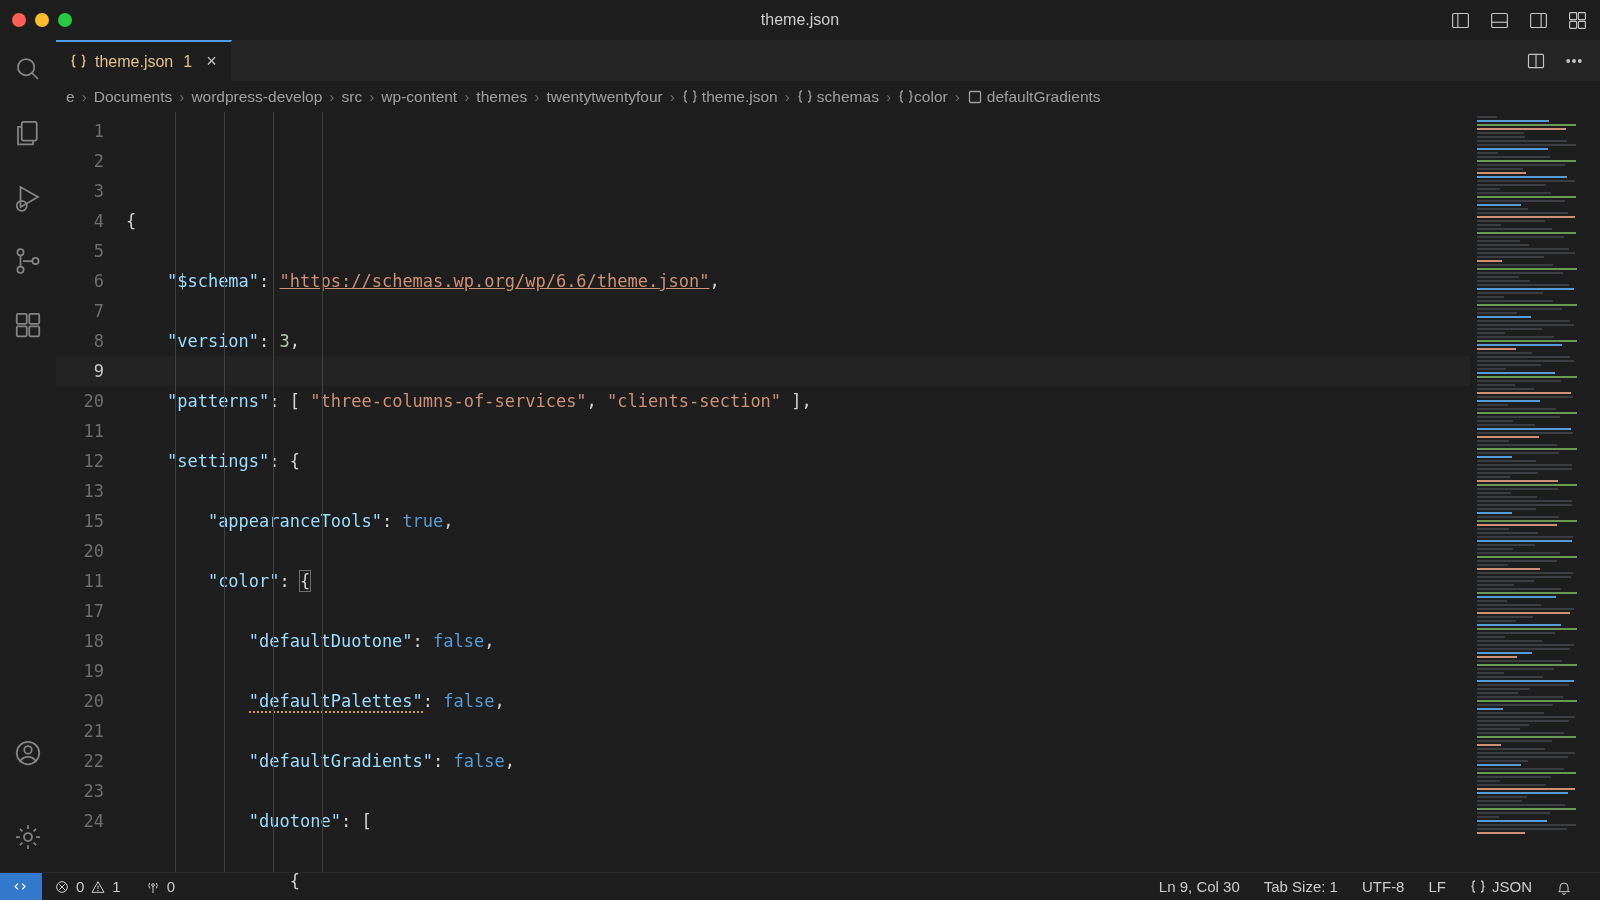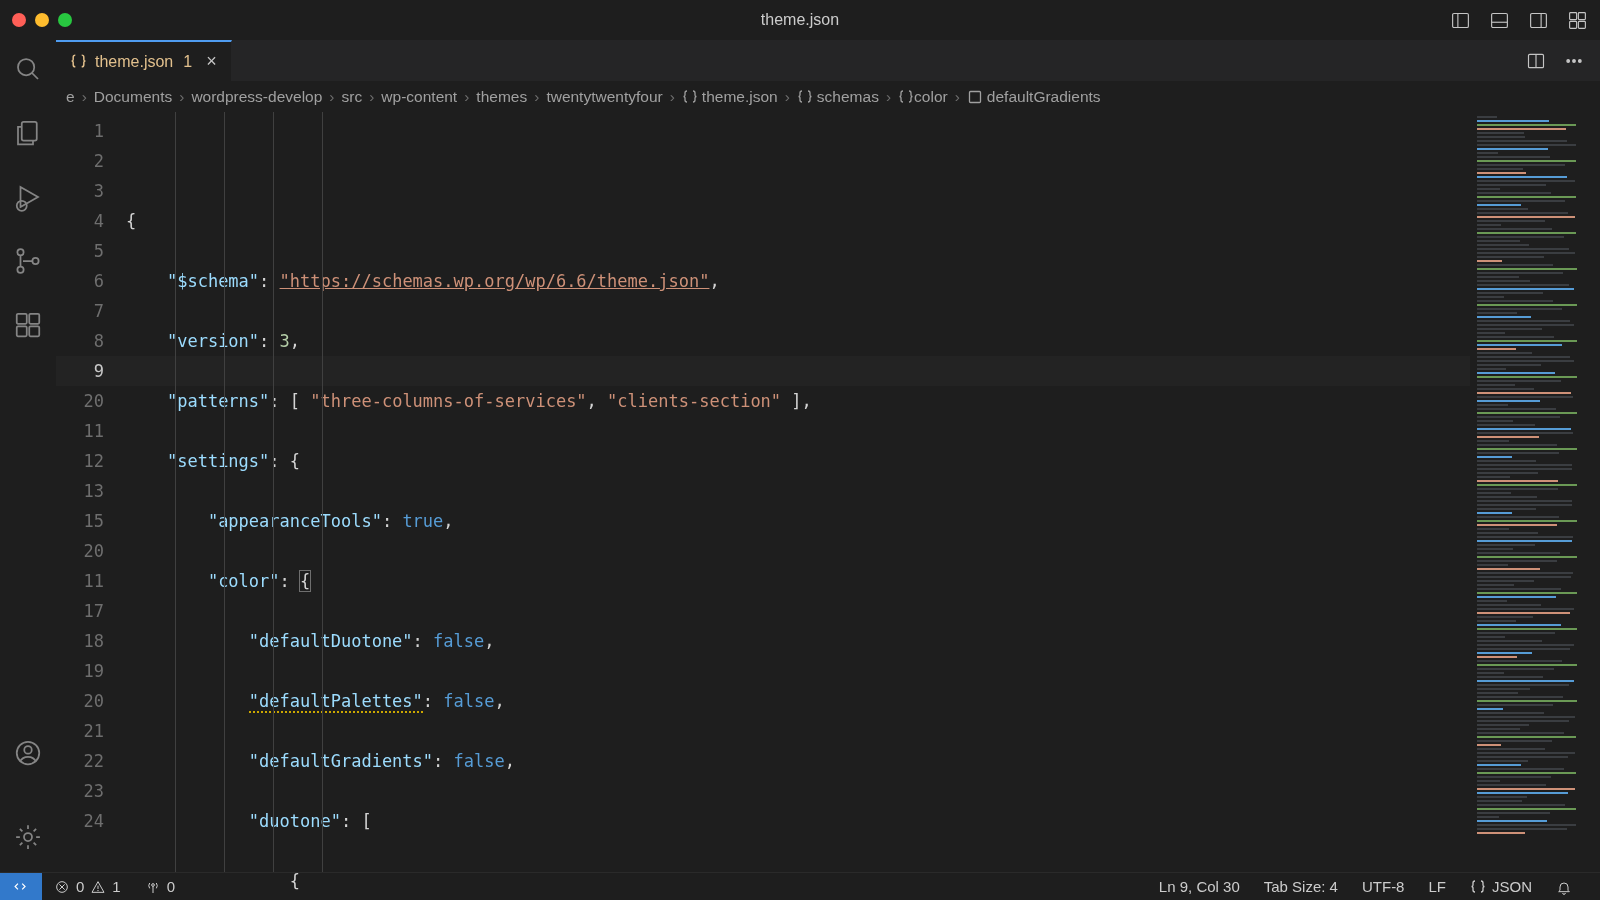--- a/index.html
+++ b/index.html
@@ -515,21 +515,21 @@
         <circle cx="12" cy="9" r="2"></circle>
         <path d="M7 6 a7 7 0 0 0 0 8 M17 6 a7 7 0 0 1 0 8 M12 11 v10"></path>
       </svg>
     <span>0</span>
   </div>
   <div class="grow"></div>
   <div class="seg">
       <span>Ln 9, Col 30</span>
     </div>
   <div class="seg">
-      <span>Tab Size: 4</span>
+      <span>Tab Size: 1</span>
     </div>
   <div class="seg">
       <span>UTF-8</span>
     </div>
   <div class="seg">
       <span>LF</span>
     </div>
   <div class="seg">
     <svg viewBox="0 0 16 16">
         <path d="M5 2 q-2 0 -2 2 v2 q0 1.5 -1.5 1.5 q1.5 0 1.5 1.5 v2 q0 2 2 2 M11 2 q2 0 2 2 v2 q0 1.5 1.5 1.5 q-1.5 0 -1.5 1.5 v2 q0 2 -2 2" stroke="#ccc" fill="none" stroke-width="1.3"></path>

